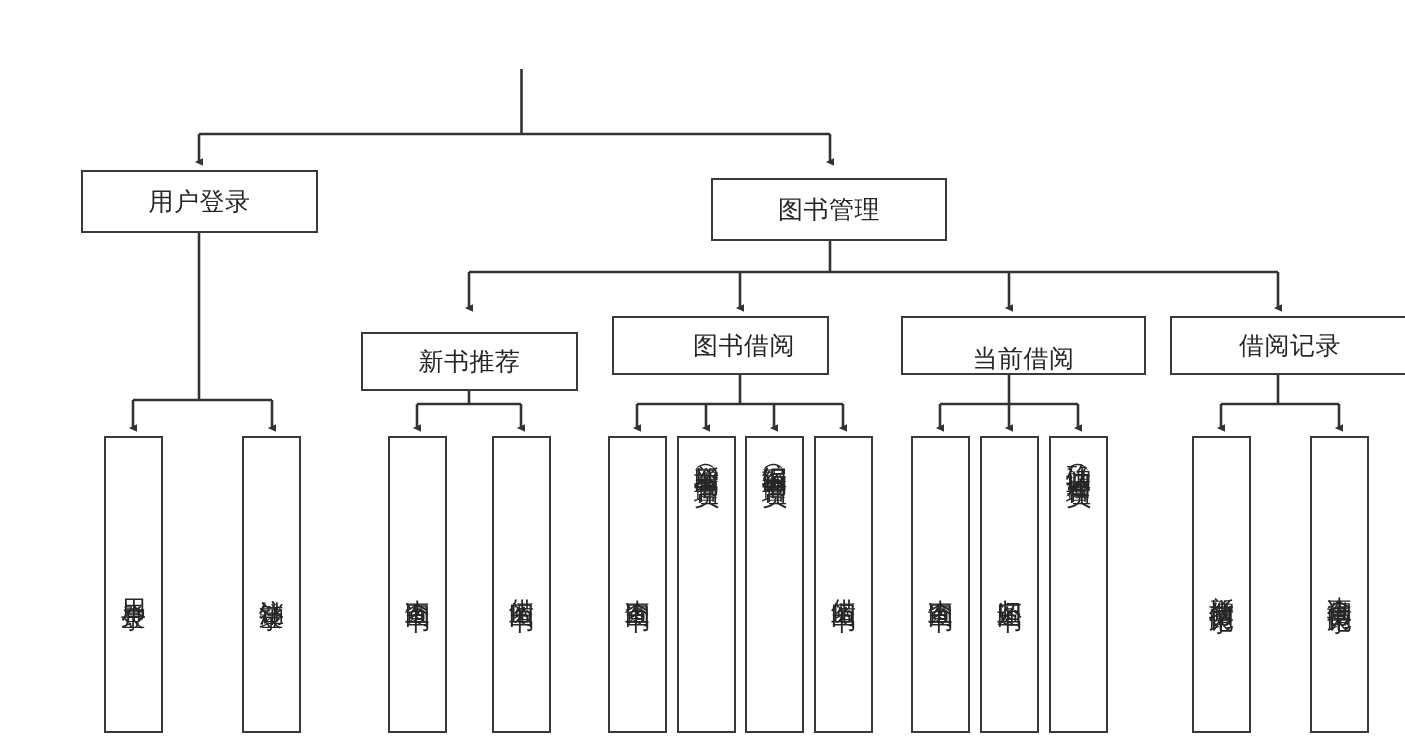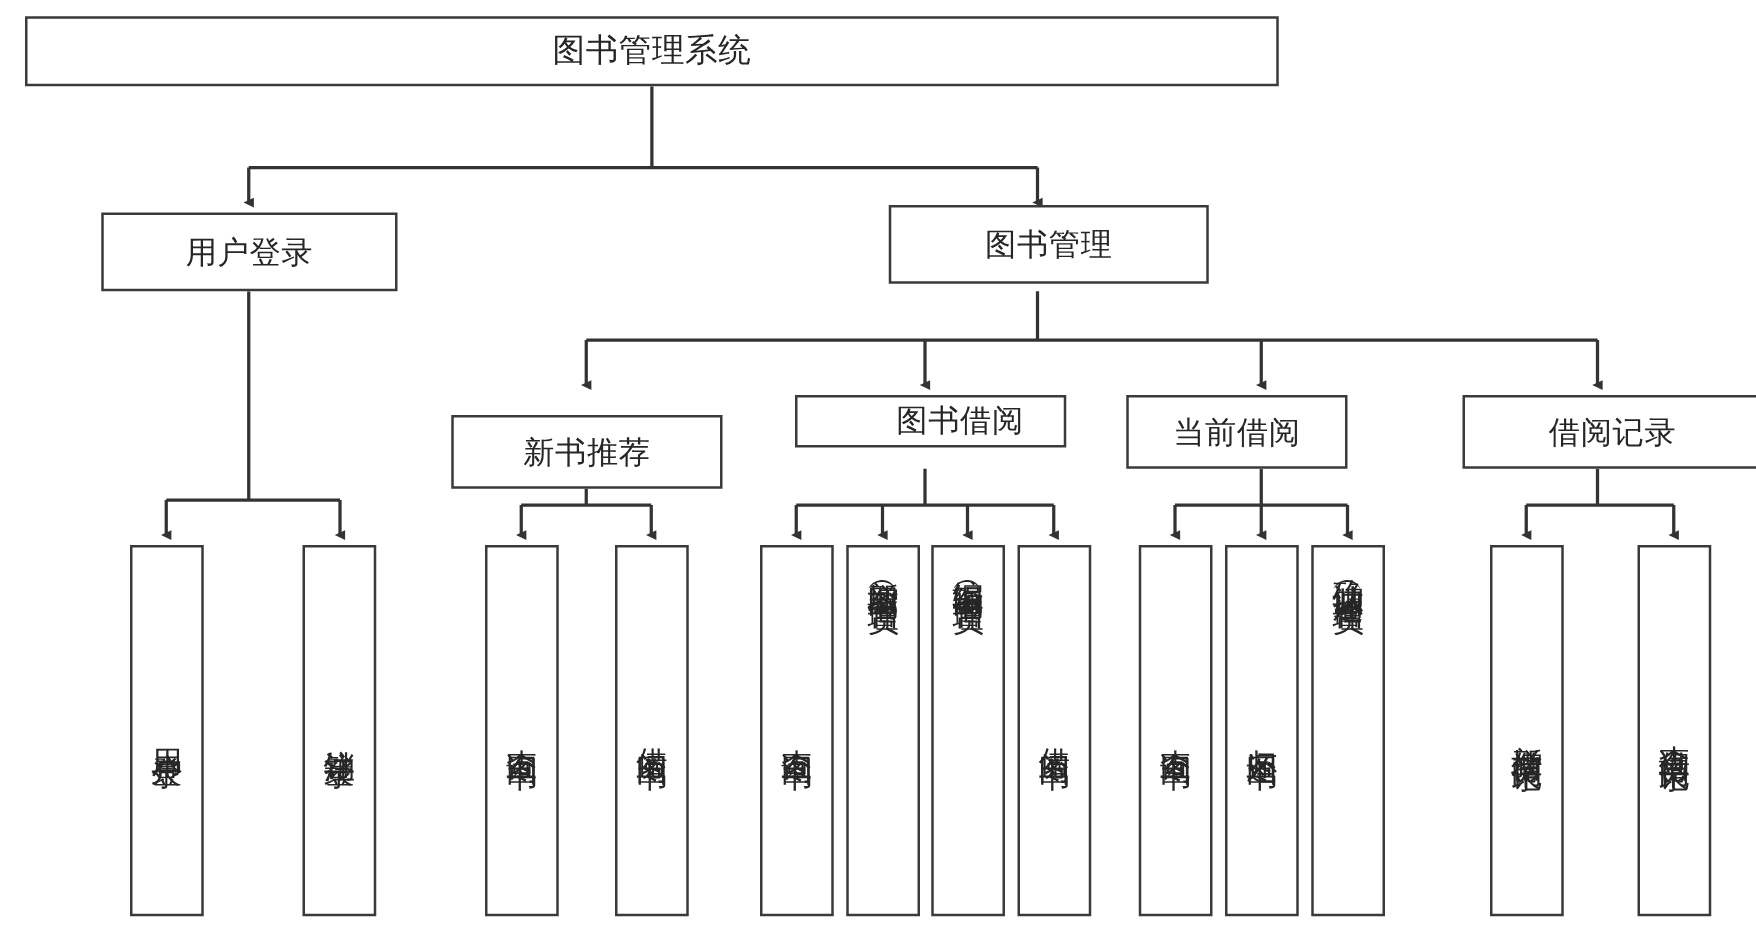--- a/index.html
+++ b/index.html
@@ -125,41 +125,38 @@
       <path d="M 1009 404 L 1009 428" marker-end="url(#arrowhead)"></path>
       <path d="M 1078 404 L 1078 428" marker-end="url(#arrowhead)"></path>
 
       <path d="M 1278 375 L 1278 404"></path>
       <path d="M 1221 404 L 1339 404"></path>
       <path d="M 1221 404 L 1221 428" marker-end="url(#arrowhead)"></path>
       <path d="M 1339 404 L 1339 428" marker-end="url(#arrowhead)"></path>
     </g>
   </svg>
 
-  <div class="node horiz root" style="left:20px; top:13px; width:1003px; height:56px;">
-    <span class="node-label">图书管理系统</span>
-  </div>
 
   <div class="node horiz" style="left:81px; top:170px; width:237px; height:63px;">
     <span class="node-label">用户登录</span>
   </div>
 
-  <div class="node horiz" style="left:711px; top:164px; width:256px; height:63px;">
+  <div class="node horiz" style="left:711px; top:178px; width:236px; height:63px;">
     <span class="node-label">图书管理</span>
   </div>
 
   <div class="node horiz" style="left:361px; top:332px; width:217px; height:59px;">
     <span class="node-label">新书推荐</span>
   </div>
 
-  <div class="node horiz" style="left:636px; top:316px; width:217px; height:42px;padding-left:47px;">
+  <div class="node horiz" style="left:612px; top:316px; width:217px; height:59px;padding-left:47px;">
     <span class="node-label">图书借阅</span>
   </div>
 
-  <div class="node horiz" style="left:901px; top:316px; width:177px; height:59px;">
+  <div class="node horiz" style="left:901px; top:316px; width:245px; height:59px;align-items:flex-end;">
     <span class="node-label">当前借阅</span>
   </div>
 
   <div class="node horiz" style="left:1170px; top:316px; width:240px; height:59px;">
     <span class="node-label">借阅记录</span>
   </div>
 
   <div class="node vert centered" style="left:104px; top:436px; width:59px; height:297px;">
     <span class="node-label">用户登录</span>
   </div>

